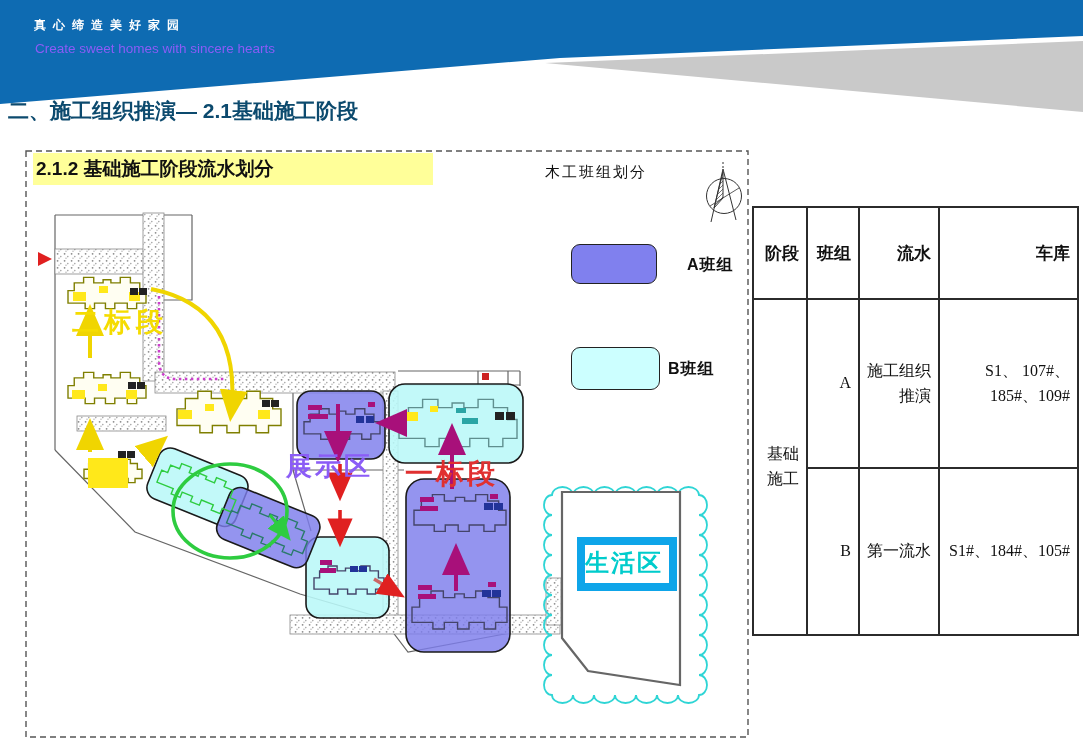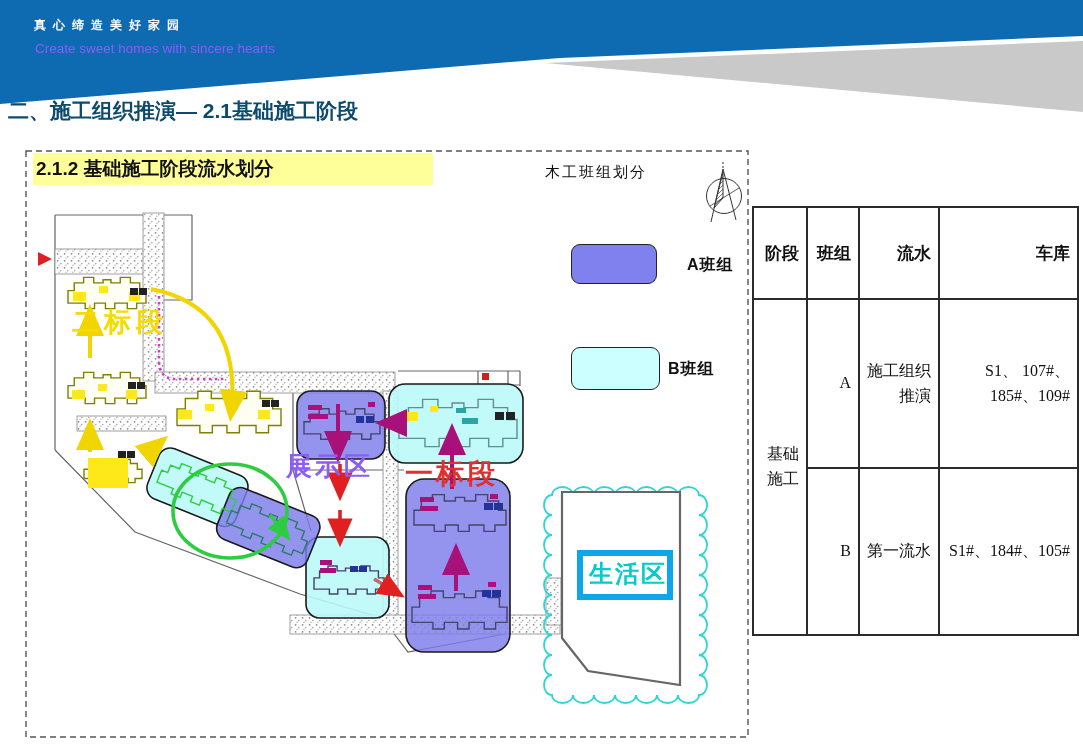--- a/index.html
+++ b/index.html
@@ -16,22 +16,22 @@
   .legend-swatch{border:1.6px solid #222;border-radius:9px;z-index:2;box-sizing:border-box;}
   .swatch-a{left:571px;top:244px;width:86px;height:40px;background:#8080EE;}
   .swatch-b{left:571px;top:347px;width:89px;height:43px;background:#CCFFFF;}
   .legend-label{font-size:16px;font-weight:bold;letter-spacing:1px;z-index:2;}
   .label-a{left:687px;top:255px;}
   .label-b{left:668px;top:359px;}
   .zone{z-index:2;font-weight:bold;white-space:nowrap;}
   .zone-2{left:72px;top:304px;font-size:27px;color:#F5DC00;letter-spacing:5px;}
   .zone-show{left:238px;top:449px;font-size:26px;color:#8b5cf6;letter-spacing:3px;margin-left:48px;}
   .zone-1{left:405px;top:455px;font-size:28px;color:#E03030;letter-spacing:3px;text-align:right;}
-  .zone-living{left:577px;top:550px;width:84px;height:38px;border:6px solid #0ea5e9;color:#00CCCC;
-               font-size:24px;line-height:36px;text-align:right;letter-spacing:2px;}
+  .zone-living{left:577px;top:537px;width:84px;height:38px;border:8px solid #0ea5e9;color:#00CCCC;
+               font-size:24px;line-height:36px;text-align:left;letter-spacing:2px;}
   table.gtable{position:absolute;left:752px;top:206px;z-index:2;border-collapse:collapse;table-layout:fixed;
                font-family:"Liberation Serif",serif;color:#101010;background:#fff;}
   table.gtable td{border:2px solid #2b2b2b;text-align:right;vertical-align:middle;padding:0 7px;}
   td.h{font-weight:bold;font-size:17px;}
   td.c{font-size:16px;line-height:1.55;}
   td.flow{padding:0 14px;}
 </style>
 </head>
 <body>
 

